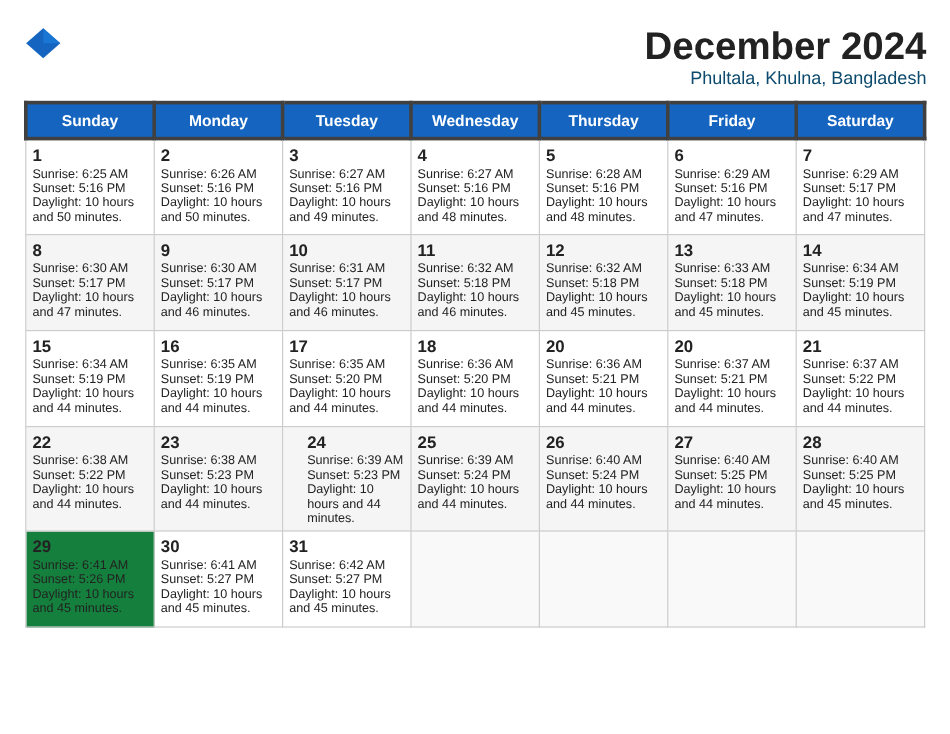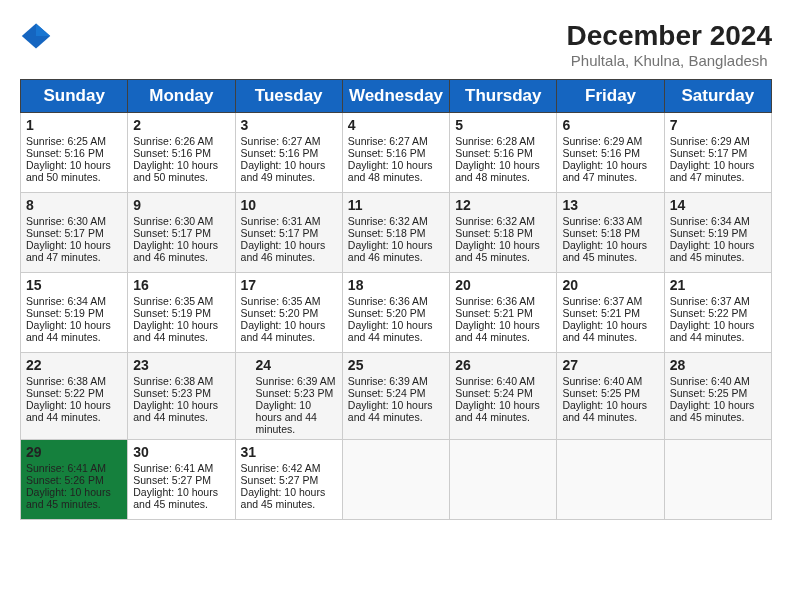--- a/index.html
+++ b/index.html
@@ -29,42 +29,41 @@
     .logo-text .general { color: #333; }
     .logo-text .blue { color: #1565c0; }
     .logo-icon {
       width: 32px;
       height: 32px;
     }
     .title-block {
       text-align: right;
     }
     .month-year {
-      font-size: 28px;
+      font-size: 32px;
       font-weight: bold;
       color: #222;
     }
     .location {
       font-size: 15px;
-      color: #737373;
-      text-align: center;
+      color: #0c4a6e;
     }
     table {
       width: 100%;
       border-collapse: collapse;
       table-layout: fixed;
     }
     thead th {
       background: #1565c0;
       color: #fff;
       text-align: center;
       padding: 6px 4px;
-      font-size: 17px;
+      font-size: 13px;
       font-weight: bold;
-      border: 1px solid #404040;
+      border: 3px solid #404040;
     }
     tbody td {
       border: 1px solid #ccc;
       vertical-align: top;
       padding: 4px 5px;
       font-size: 10.5px;
       color: #222;
       height: 80px;
     }
     .day-num {

